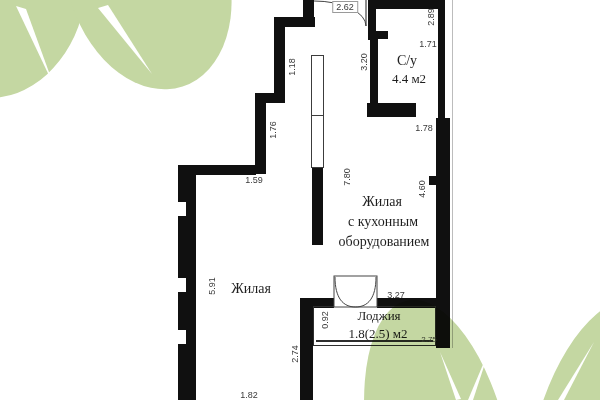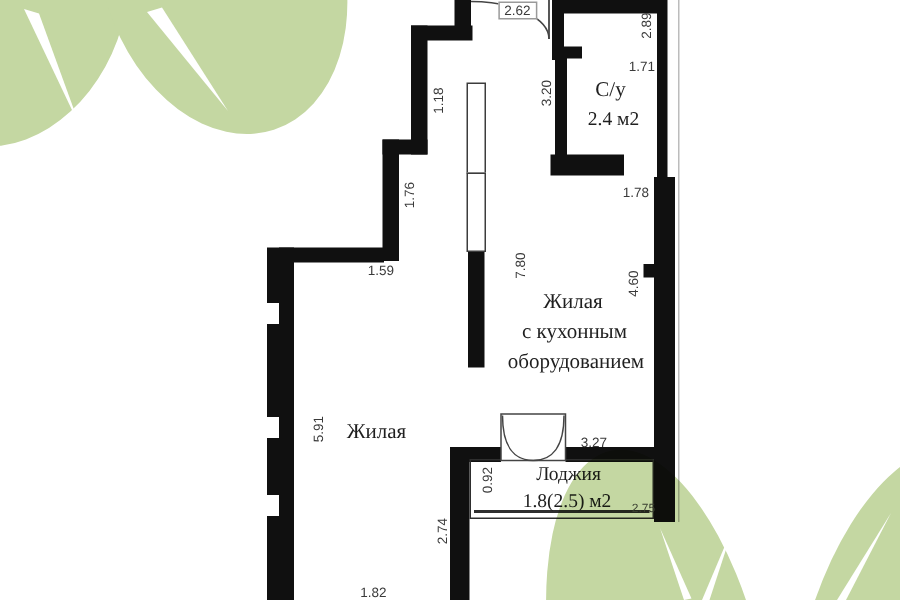--- a/index.html
+++ b/index.html
@@ -82,21 +82,21 @@
   <span class="dim v" style="left:347px;top:177px;">7.80</span>
   <span class="dim v" style="left:422px;top:189px;">4.60</span>
   <span class="dim v" style="left:212px;top:286px;">5.91</span>
   <span class="dim" style="left:396px;top:295px;">3.27</span>
   <span class="dim v" style="left:325px;top:320px;">0.92</span>
   <span class="dim small" style="left:429px;top:339px;">2.75</span>
   <span class="dim v" style="left:295px;top:354px;">2.74</span>
   <span class="dim" style="left:249px;top:395px;">1.82</span>
 
   <span class="room" style="left:407px;top:61px;font-size:14px;">С/у</span>
-  <span class="room" style="left:409px;top:79px;font-size:13px;">2.4 м2</span>
+  <span class="room" style="left:409px;top:79px;font-size:13px;">4.4 м2</span>
   <span class="room" style="left:382px;top:202px;font-size:14px;">Жилая</span>
   <span class="room" style="left:384px;top:242px;font-size:14px;">оборудованием</span>
   <span class="room" style="left:383px;top:222px;font-size:14px;">с кухонным</span>
   <span class="room" style="left:251px;top:289px;font-size:14px;">Жилая</span>
   <span class="room" style="left:379px;top:316px;font-size:13px;">Лоджия</span>
   <span class="room" style="left:378px;top:334px;font-size:13px;">1.8(2.5) м2</span>
 
   <svg class="leaves" width="600" height="400" viewBox="0 0 600 400">
     <g>
       <ellipse cx="5" cy="0" rx="78" ry="100" transform="rotate(20 5 0)" fill="var(--leaf,#c4d7a2)"></ellipse>

